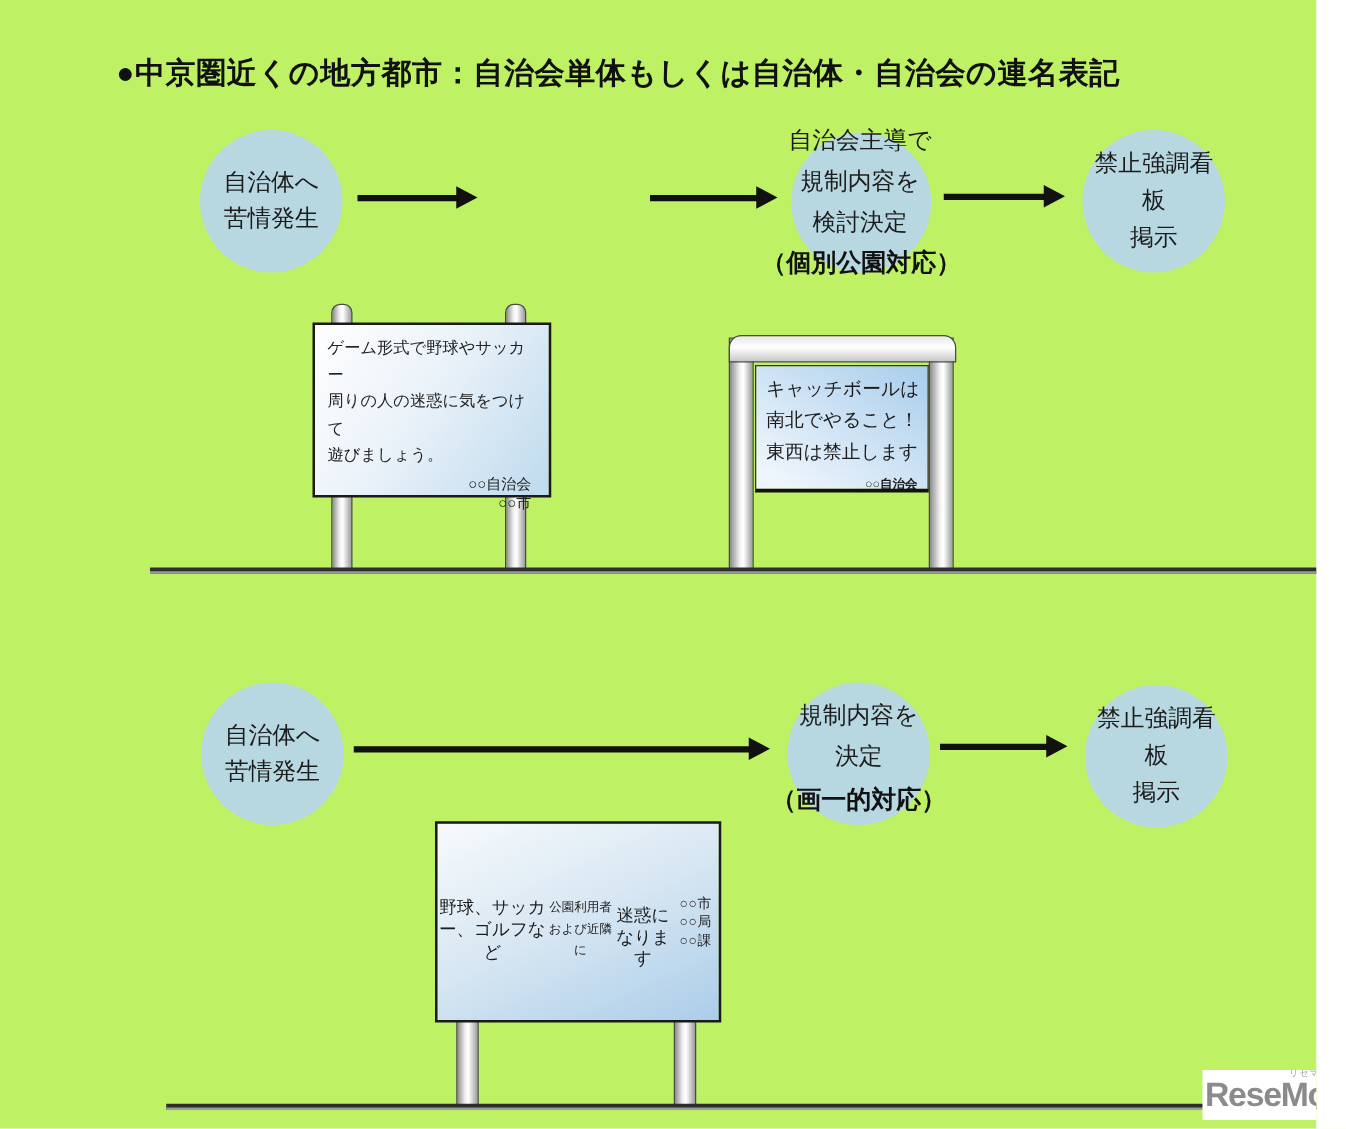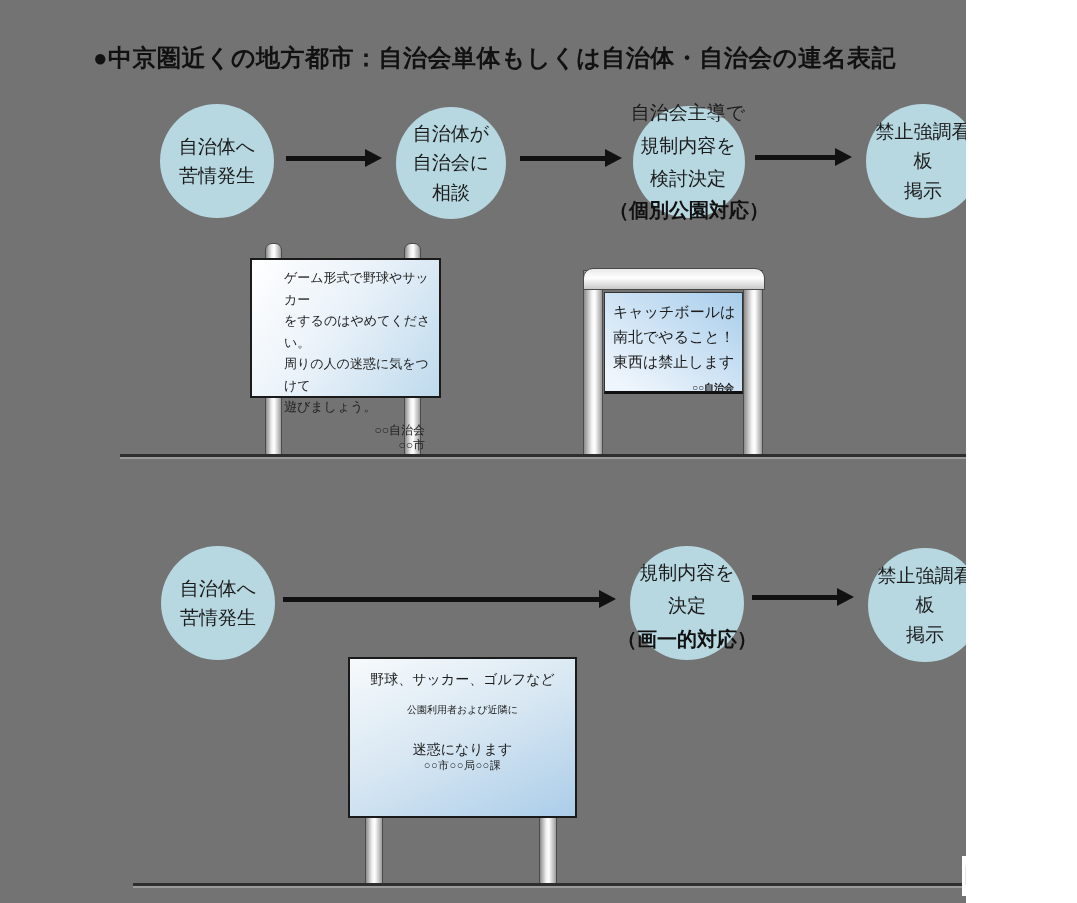--- a/index.html
+++ b/index.html
@@ -1,17 +1,17 @@
 <!DOCTYPE html>
 <html><head>
 <meta charset="utf-8">
 <style>
   html,body{margin:0;padding:0;background:#ffffff;}
   #canvas{
-    position:relative;width:966px;height:903px;background:#737373;overflow:hidden;
+    position:relative;width:1053px;height:903px;background:#bef264;overflow:hidden;
     font-family:"Liberation Sans","DejaVu Sans",sans-serif;color:#1c1c1c;
   }
   .heading{
     position:absolute;font-size:24px;font-weight:bold;letter-spacing:.5px;
     color:#111;white-space:nowrap;
   }
   .circle{
     position:absolute;border-radius:50%;background:#b7d7e1;
     display:flex;flex-direction:column;align-items:center;justify-content:center;
     text-align:center;font-size:19px;line-height:1.55;color:#1c1c1c;
@@ -35,21 +35,21 @@
   .post{
     position:absolute;width:15px;
     background:linear-gradient(90deg,#8c8c8c 0%,#f0f0f0 38%,#ffffff 55%,#9c9c9c 100%);
     border:1px solid #4a4a4a;z-index:1;
   }
   .cap{border-radius:7px 7px 0 0;}
   .board-game{
     position:absolute;left:250px;top:258px;width:191px;height:140px;z-index:2;
     border:2px solid #1a1a1a;box-sizing:border-box;
     background:linear-gradient(125deg,#ffffff 0%,#eaf2f9 45%,#bedaed 100%);
-    font-size:13px;line-height:21.5px;color:#222;padding-left:22px;
+    font-size:13px;line-height:21.5px;color:#222;
   }
   .board-game .body{padding:7px 6px 0 10px;}
   .board-game .sig{text-align:right;padding-right:14px;font-size:12px;line-height:15px;margin-top:5px;}
   .frame-leg{
     position:absolute;width:18px;
     background:linear-gradient(90deg,#8c8c8c 0%,#f4f4f4 45%,#ffffff 60%,#9c9c9c 100%);
     border:1px solid #4a4a4a;z-index:1;
   }
   .frame-top{
     position:absolute;left:583px;top:268px;width:180px;height:20px;
@@ -61,21 +61,21 @@
     border:1px solid #333;border-bottom:3px solid #111;box-sizing:border-box;
     background:linear-gradient(to bottom left,#a8cdeb 0%,#eef5fc 90%);
     font-size:15px;line-height:25px;color:#1c1c1c;
   }
   .panel-catch .body{padding:6px 4px 0 8px;white-space:nowrap;}
   .panel-catch .sig{text-align:right;padding-right:8px;font-size:10px;font-weight:bold;margin-top:1px;}
   .board-ball{
     position:absolute;left:348px;top:657px;width:229px;height:161px;z-index:2;
     border:2px solid #1a1a1a;box-sizing:border-box;
     background:linear-gradient(155deg,#f7fafc 0%,#d6e6f2 50%,#abcde9 100%);
-    display:flex;flex-direction:column;align-items:center;text-align:center;color:#1c1c1c;
+    display:flex;flex-direction:row;align-items:center;text-align:center;color:#1c1c1c;
   }
   .board-ball .l1{margin-top:12px;font-size:14px;}
   .board-ball .l2{margin-top:7px;font-size:19px;}
   .board-ball .l3{margin-top:12px;font-size:10px;line-height:17px;}
   .board-ball .l4{font-size:14px;line-height:17px;margin-top:23px;}
   .board-ball .sig{font-size:11px;letter-spacing:.5px;}
   .logo{
     position:absolute;left:962px;top:856px;width:112px;height:40px;background:#ffffff;z-index:10;
     color:#8b8b8b;font-weight:bold;font-size:27px;letter-spacing:-1px;line-height:40px;
     text-align:left;padding-left:2px;box-sizing:border-box;
@@ -92,25 +92,20 @@
 
   <div class="heading" style="left:93px;top:42px;">●中京圏近くの地方都市：自治会単体もしくは自治体・自治会の連名表記</div>
 
   <div class="circle" style="left:160px;top:104px;width:114px;height:114px;">
     <div>自治体へ</div>
     <div>苦情発生</div>
   </div>
 
   <div class="arrow" style="left:286px;top:156px;width:80px;"></div>
 
-  <div class="circle" style="left:396px;top:107px;width:110px;height:112px;">
-    <div>自治体が</div>
-    <div>自治会に</div>
-    <div>相談</div>
-  </div>
 
   <div class="arrow" style="left:520px;top:156px;width:86px;"></div>
 
   <div class="circle" style="left:633px;top:106px;width:112px;height:112px;"></div>
   <div class="overlay" style="left:598px;top:96px;width:180px;">
     <div>自治会主導で</div>
     <div>規制内容を</div>
     <div>検討決定</div>
   </div>
   <div class="note" style="left:593px;top:197px;width:192px;text-align:center;">（個別公園対応）</div>
@@ -121,21 +116,20 @@
     <div>禁止強調看</div>
     <div>板</div>
     <div>掲示</div>
   </div>
 
   <div class="post cap" style="left:265px;top:243px;height:213px;"></div>
   <div class="post cap" style="left:404px;top:243px;height:213px;"></div>
   <div class="board-game">
     <div class="body">
       <div>ゲーム形式で野球やサッカー</div>
-      <div>をするのはやめてください。</div>
       <div>周りの人の迷惑に気をつけて</div>
       <div>遊びましょう。</div>
     </div>
     <div class="sig">
       <div>○○自治会</div>
       <div>○○市</div>
     </div>
   </div>
 
   <div class="frame-leg" style="left:583px;top:270px;height:186px;"></div>

